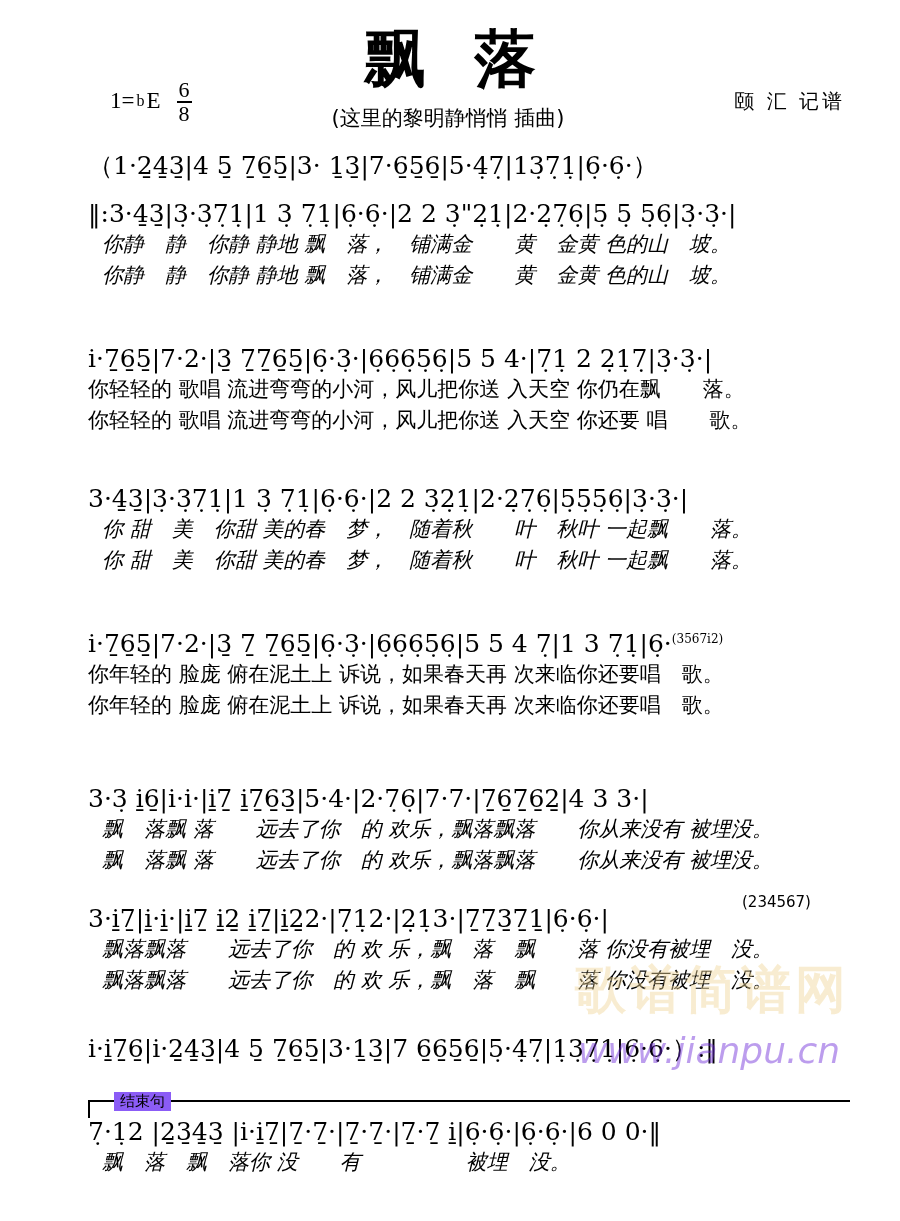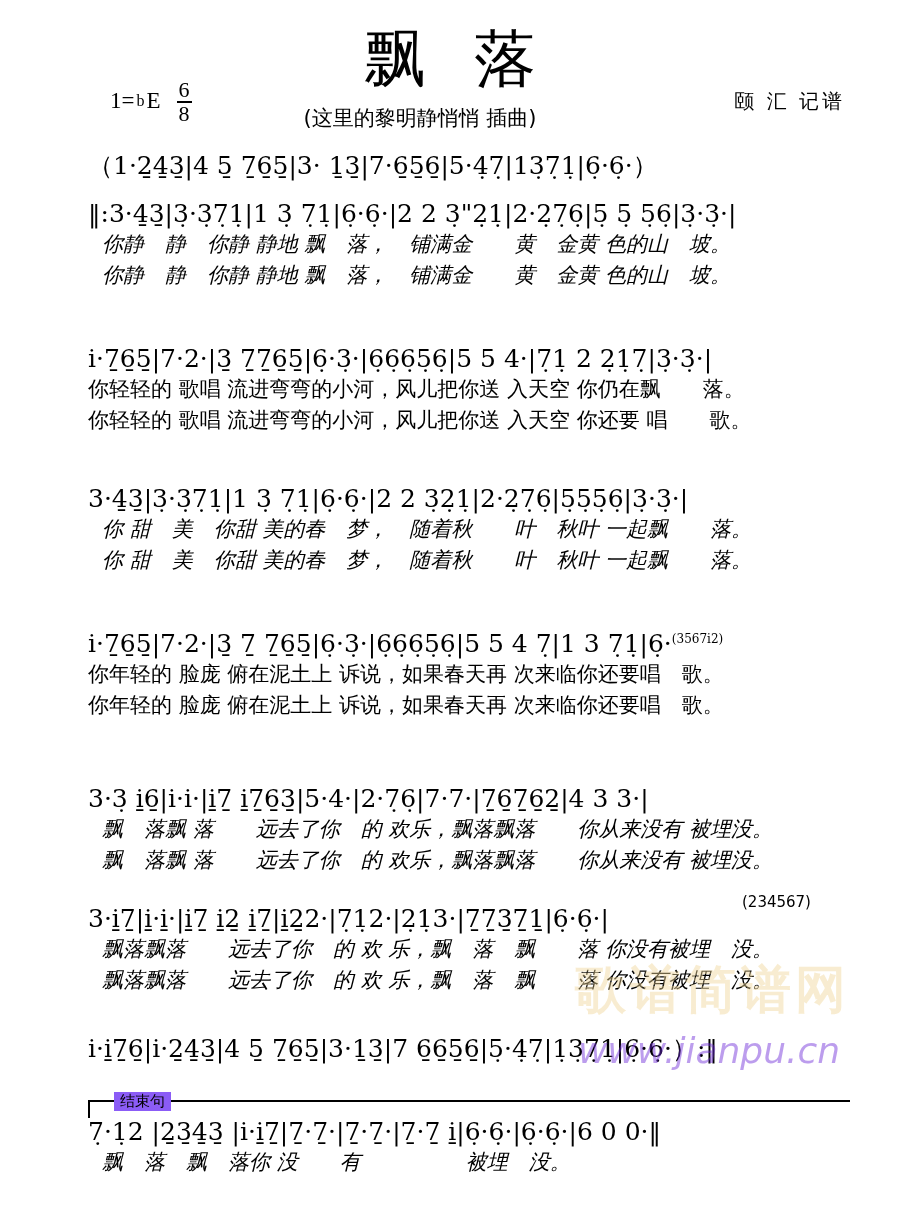--- a/index.html
+++ b/index.html
@@ -25,34 +25,35 @@
 
   
   .title {
     position: absolute;
     top: 28px;
     left: 0;
     width: 900px;
     text-align: center;
     font-family: "DejaVu Serif", serif;
     font-size: 62px;
-    font-weight: 400;
+    font-weight: 700;
     letter-spacing: 48px;
     text-indent: 48px;
     color: #000;
     line-height: 1.0;
   }
   .subtitle {
     position: absolute;
     top: 104px;
     left: 0;
     width: 840px;
     text-align: center;
     font-size: 21px;
     font-family: "DejaVu Sans", sans-serif;
+    padding-left: 28px;
   }
   .keysig {
     position: absolute;
     left: 110px;
     top: 78px;
     font-size: 23px;
     font-family: "Liberation Serif", serif;
     display: flex;
     align-items: center;
     gap: 2px;

